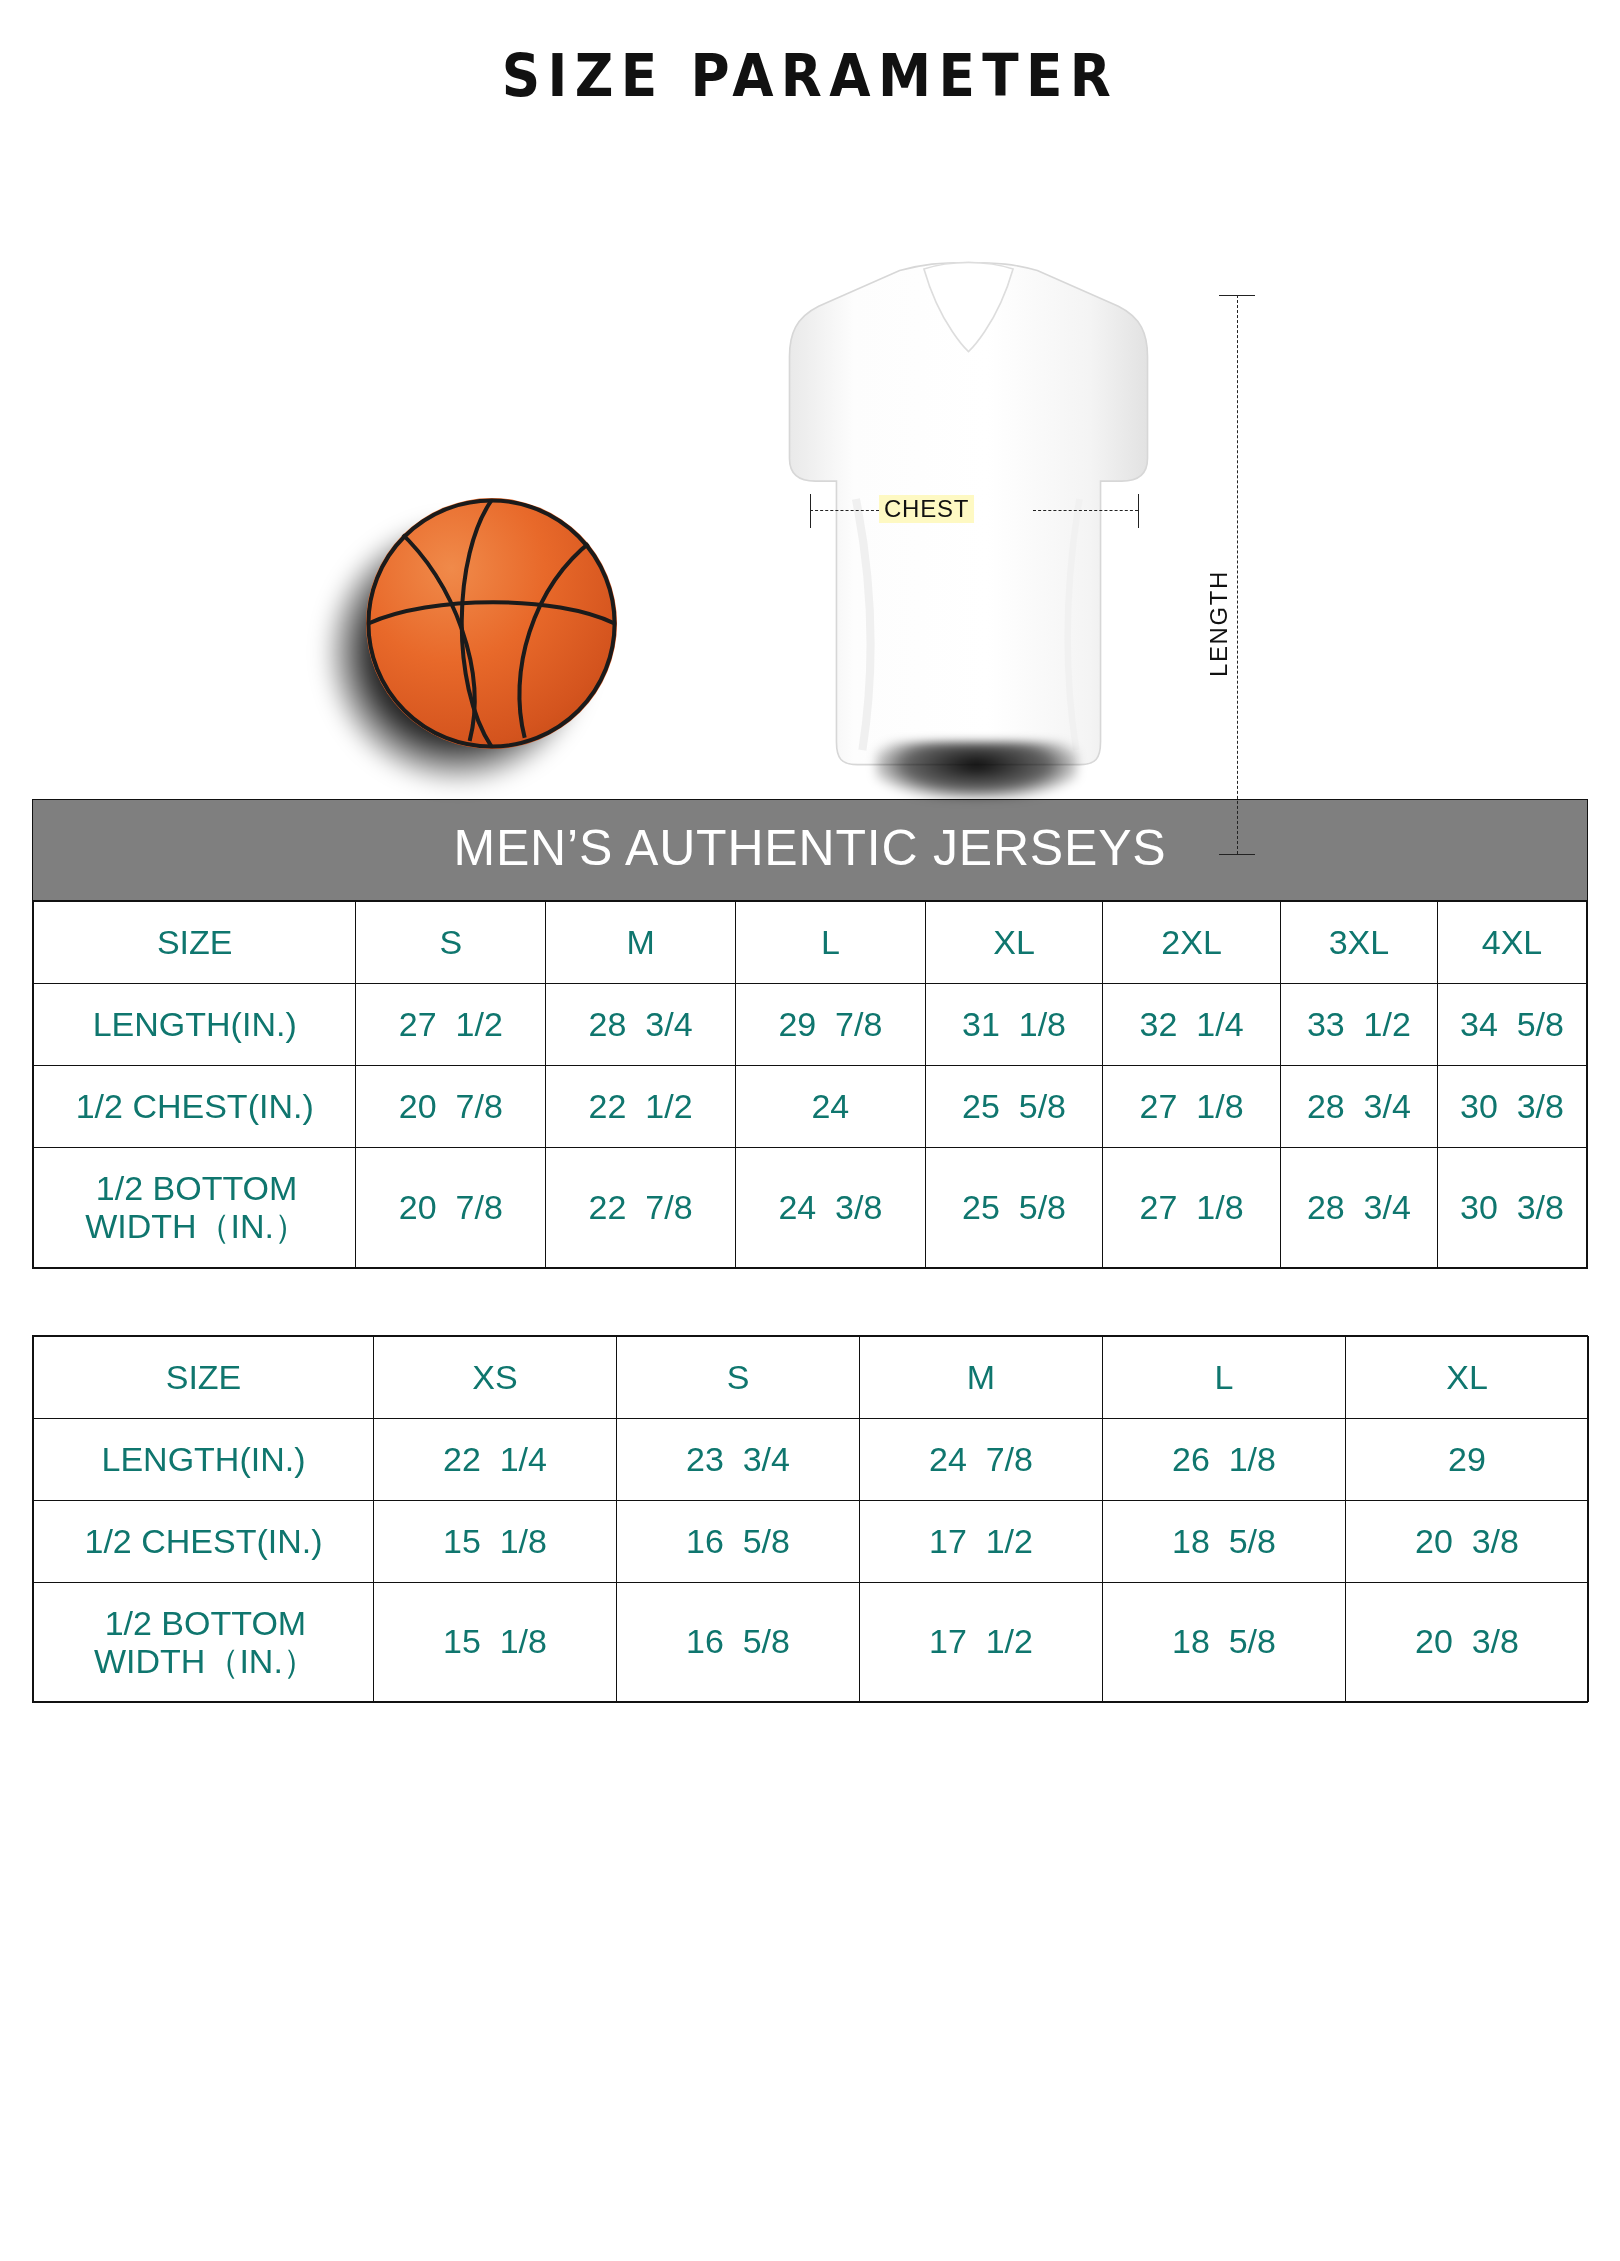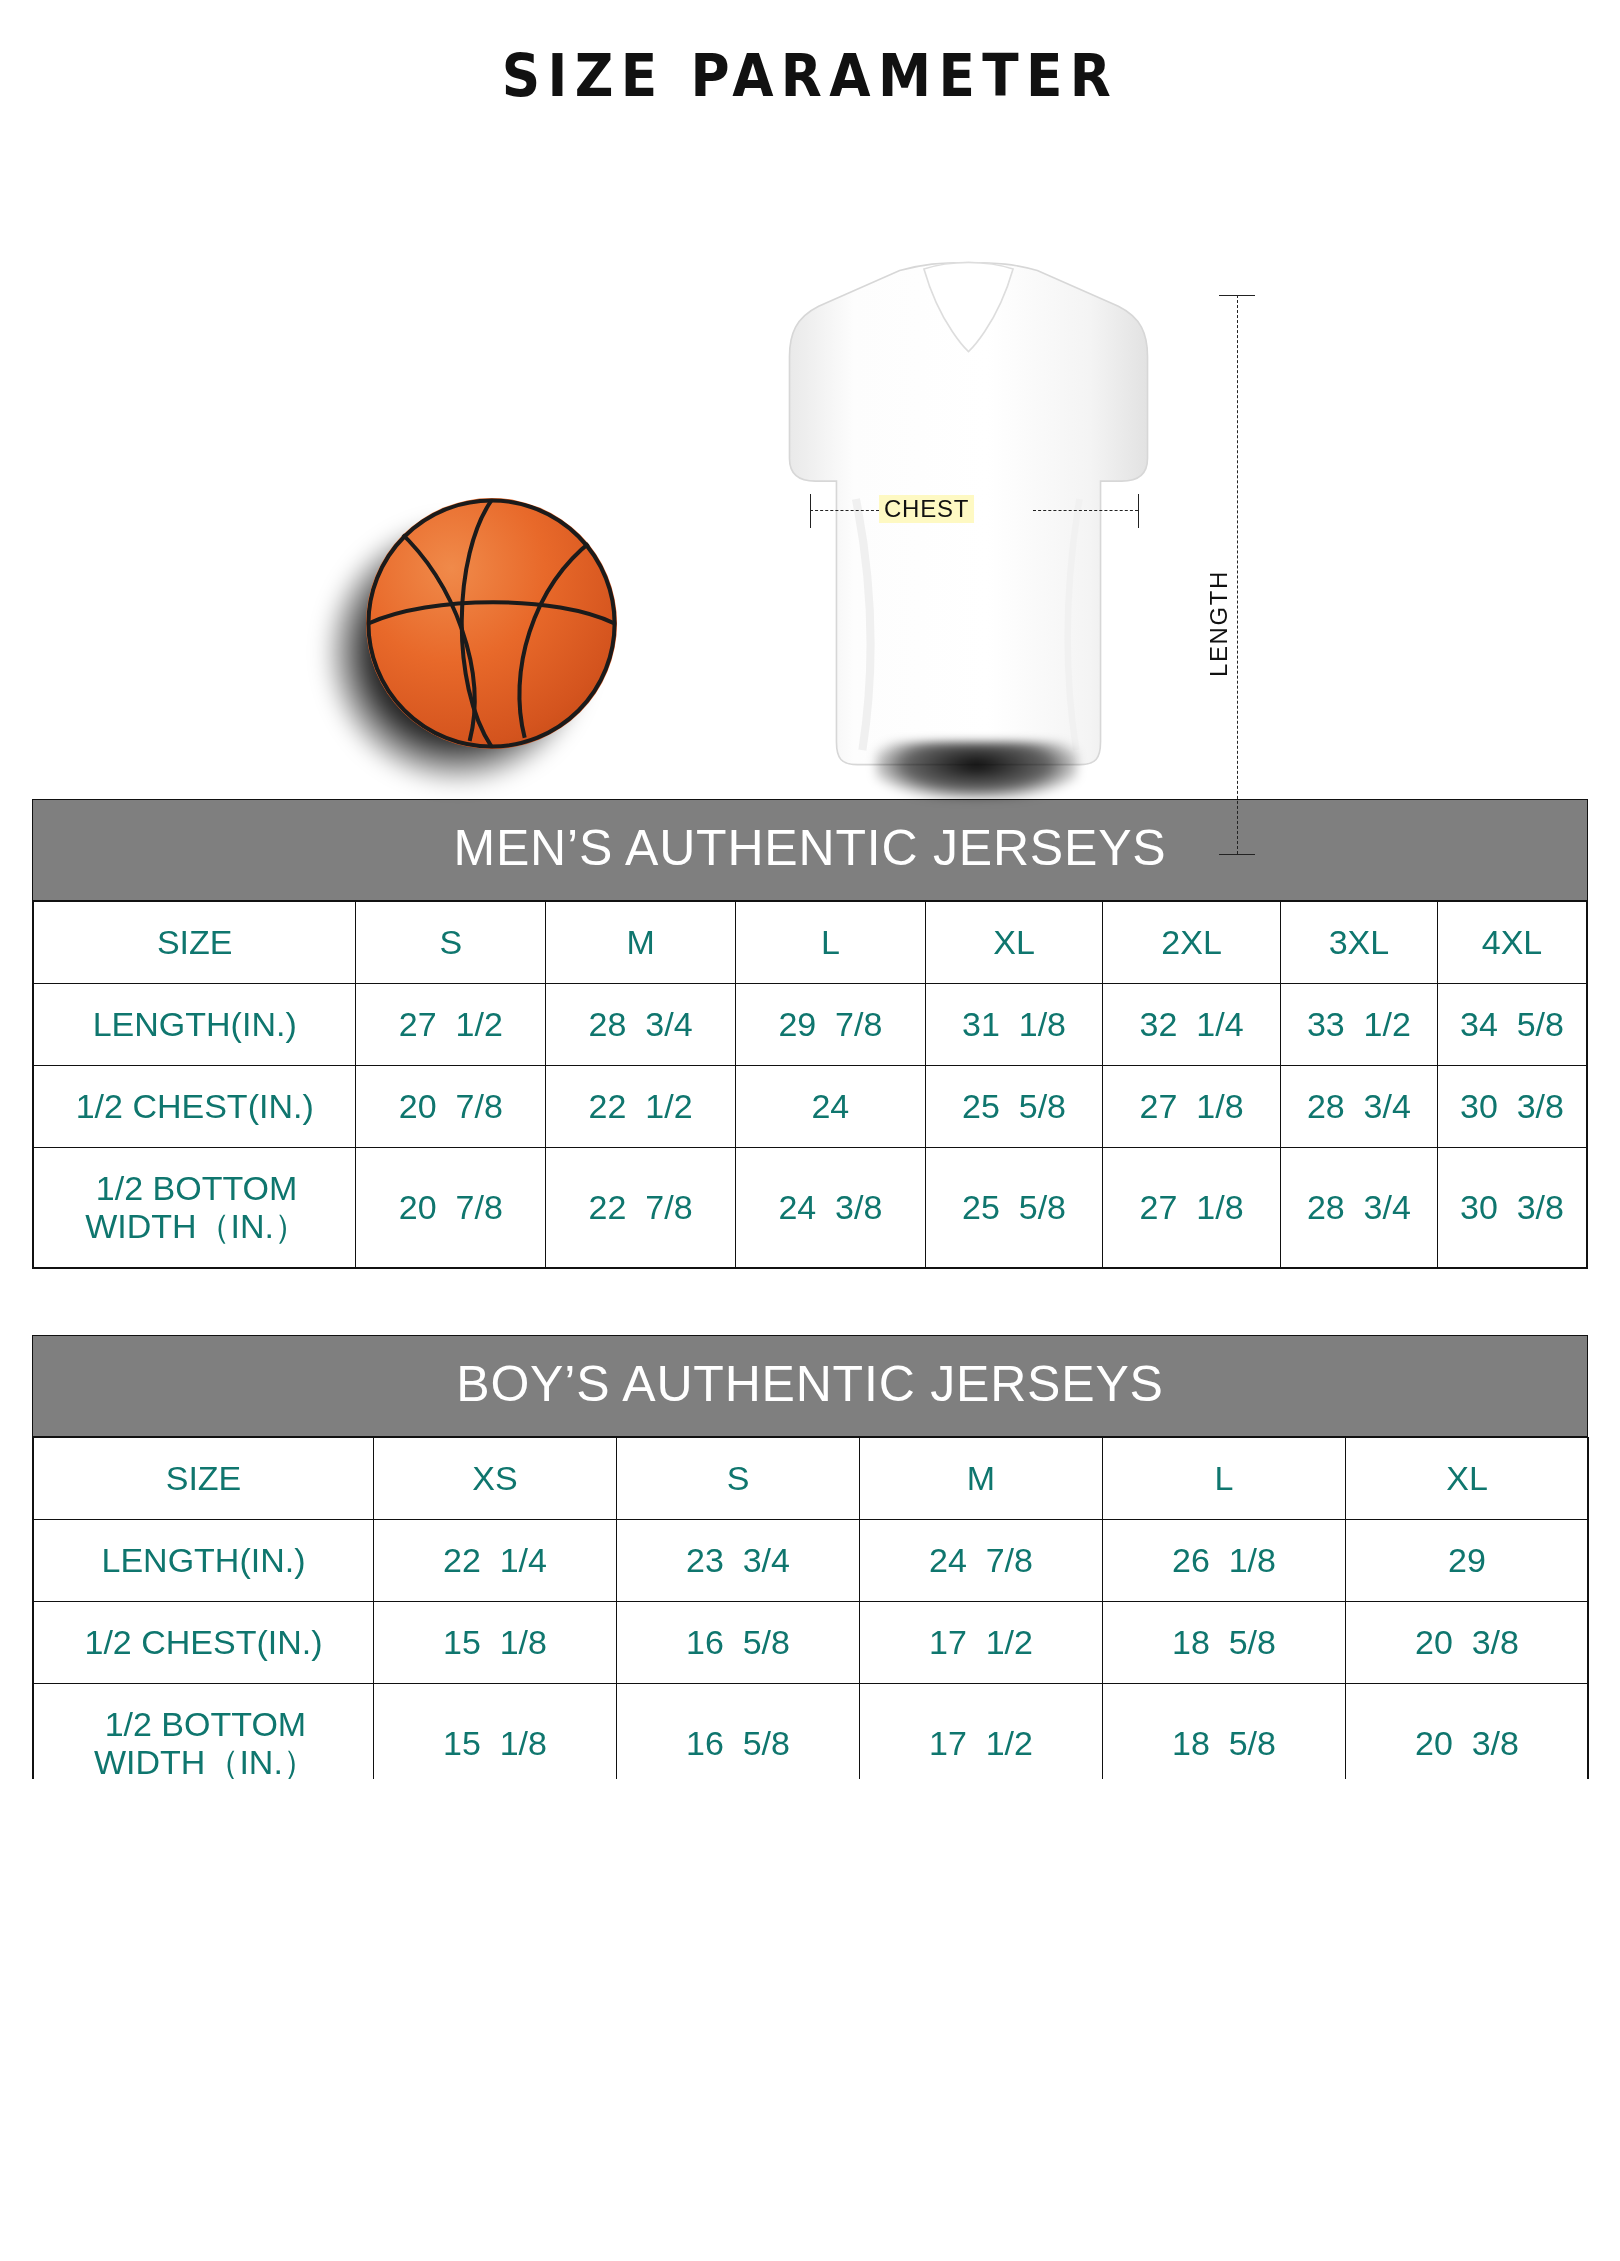--- a/index.html
+++ b/index.html
@@ -300,21 +300,20 @@
           <td>25  5/8</td>
           <td>27  1/8</td>
           <td>28  3/4</td>
           <td>30  3/8</td>
         </tr>
       </tbody>
     </table>
   </div>
 
   <div class="table-block boys">
-    <div class="table-head">BOY’S AUTHENTIC JERSEYS</div>
     <table>
       <tbody>
         <tr>
           <td class="rowlabel">SIZE</td>
           <td>XS</td>
           <td>S</td>
           <td>M</td>
           <td>L</td>
           <td>XL</td>
         </tr>

